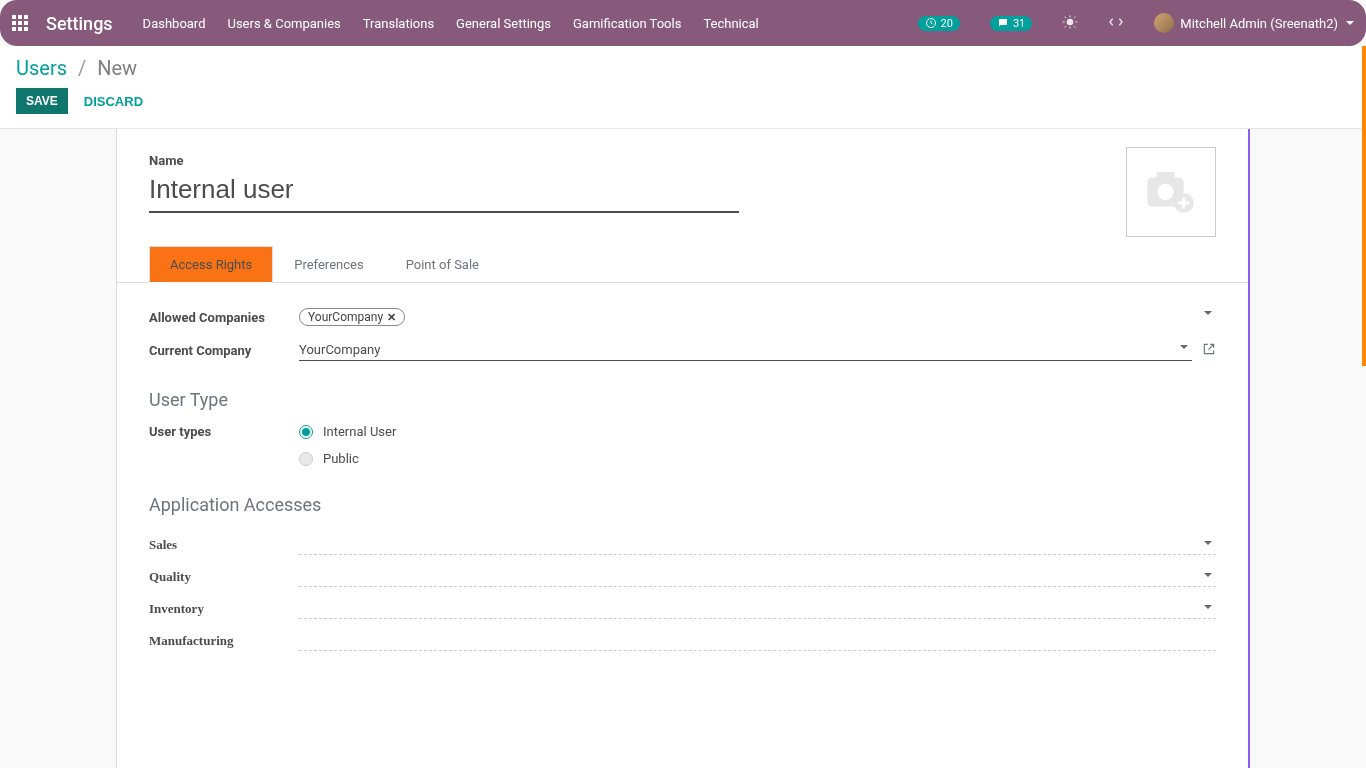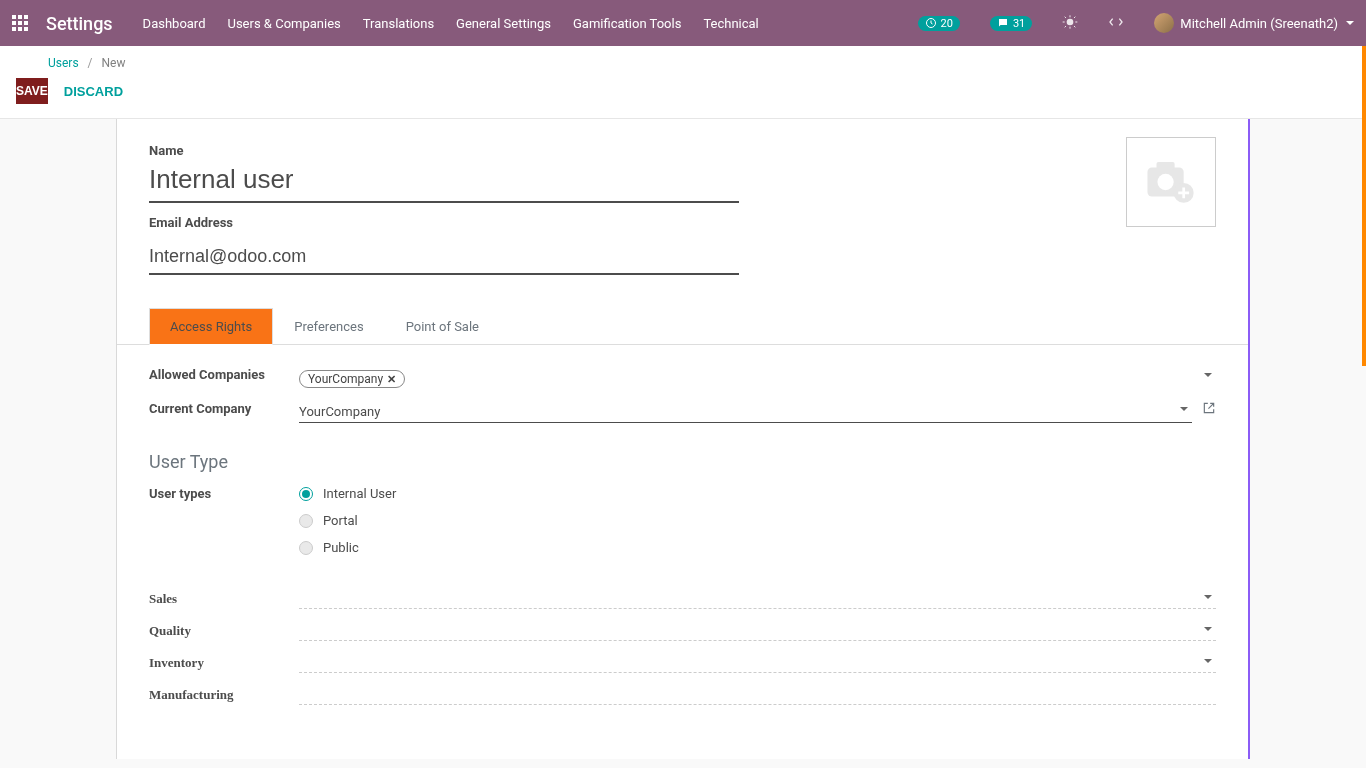--- a/index.html
+++ b/index.html
@@ -1,40 +1,40 @@
 <!DOCTYPE html>
 <html><head>
   <meta charset="utf-8">
   <style>
     * { box-sizing: border-box; margin: 0; padding: 0; }
     body { font-family: -apple-system, BlinkMacSystemFont, "Segoe UI", Roboto, Arial, sans-serif; font-size: 13px; color: #4c4c4c; background: #f9f9f9; width: 1366px; height: 768px; overflow: hidden; }
     
     
-    .navbar { background: #875a7b; height: 46px; display: flex; align-items: center; padding: 0 12px; color: #fff; }
+    .navbar { background: #875a7b; height: 46px; display: flex; align-items: center; padding: 0 12px; color: #fff; border-radius: 17px; }
     .apps-icon { display: grid; grid-template-columns: repeat(3, 4px); grid-template-rows: repeat(3, 4px); gap: 2px; margin-right: 18px; cursor: pointer; }
     .apps-icon span { background: #fff; width: 4px; height: 4px; }
     .brand { font-size: 18px; font-weight: 500; margin-right: 30px; }
     .nav-menu { display: flex; gap: 22px; }
     .nav-item { color: #fff; font-size: 13px; cursor: pointer; }
     .nav-right { margin-left: auto; display: flex; align-items: center; gap: 30px; }
     .badge-wrap { display: flex; align-items: center; gap: 4px; background: #00a09d; border-radius: 10px; padding: 1px 7px; font-size: 11px; cursor: pointer; }
     .badge-wrap svg { width: 12px; height: 12px; }
     .bug-icon, .tool-icon { cursor: pointer; color: #fff; opacity: 0.85; }
     .user-menu { display: flex; align-items: center; gap: 6px; cursor: pointer; font-size: 13px; }
     .avatar-sm { width: 20px; height: 20px; border-radius: 50%; background: linear-gradient(135deg,#d4a574,#8b6f47); }
     .caret-down { width: 0; height: 0; border-left: 4px solid transparent; border-right: 4px solid transparent; border-top: 4px solid #fff; margin-left: 2px; }
     
     
     .action-bar { background: #fff; padding: 10px 16px 14px; border-bottom: 1px solid #e6e6e6; }
-    .breadcrumb { font-size: 12px; margin-bottom: 8px; margin-left: 32px; }
+    .breadcrumb { font-size: 20px; margin-bottom: 8px; }
     .breadcrumb a { color: #00a09d; text-decoration: none; cursor: pointer; }
     .breadcrumb .sep { color: #9a9a9a; margin: 0 6px; }
     .breadcrumb .current { color: #808080; }
     .action-buttons { display: flex; gap: 16px; align-items: center; }
-    .btn-save { background: #7f1d1d; color: #fff; border: none; padding: 6px 0; font-size: 12px; font-weight: 600; cursor: pointer; }
+    .btn-save { background: #0f766e; color: #fff; border: none; padding: 6px 10px; font-size: 12px; font-weight: 600; cursor: pointer; }
     .btn-discard { background: none; border: none; color: #00a09d; font-size: 13px; font-weight: 600; cursor: pointer; }
     
     
     .form-container { display: flex; justify-content: center; padding: 0; height: calc(768px - 46px - 82px); overflow-y: auto; position: relative; }
     .form-sheet { background: #fff; width: 1134px; border-left: 1px solid #d9d9d9; border-right: 2px solid #8b5cf6; padding: 24px 0 40px; position: relative; }
     .sheet-inner { padding: 0 32px; }
     
     .title-block { display: flex; gap: 20px; margin-bottom: 32px; }
     .title-left { flex: 0 0 590px; }
     .fld-label { font-size: 13px; font-weight: 700; color: #4c4c4c; margin-bottom: 2px; display: block; }
@@ -46,21 +46,21 @@
     .avatar-box svg { opacity: 0.35; }
     
     
     .tabs { display: flex; border-bottom: 1px solid #ddd; margin-bottom: 22px; padding: 0 32px; }
     .tab { padding: 10px 20px; font-size: 13px; color: #6c757d; cursor: pointer; border: 1px solid transparent; position: relative; top: 1px; }
     .tab.active { color: #4c4c4c; border: 1px solid #ddd; border-bottom: 1px solid #fff; background: #f97316; }
     
     
     .section { margin-bottom: 28px; padding: 0 32px; }
     .section-title { font-size: 18px; color: #6c757d; font-weight: 400; margin-bottom: 14px; }
-    .form-row { display: flex; align-items: flex-start; margin-bottom: 10px; }
+    .form-row { display: flex; align-items: center; margin-bottom: 10px; }
     .form-row .row-label { width: 150px; font-size: 13px; font-weight: 700; color: #4c4c4c; flex-shrink: 0; }
     .form-row .row-field { flex: 1; position: relative; }
     
     .tag-pill { display: inline-flex; align-items: center; background: #fff; border: 1px solid #888; border-radius: 10px; padding: 1px 8px; font-size: 12px; color: #444; gap: 4px; }
     .tag-pill .x { cursor: pointer; font-weight: bold; font-size: 11px; }
     .dropdown-line { border-bottom: 1px solid #ccc; padding: 3px 0; display: flex; align-items: center; }
     .dropdown-caret { position: absolute; right: 4px; top: 6px; width: 0; height: 0; border-left: 4px solid transparent; border-right: 4px solid transparent; border-top: 4px solid #666; }
     .ext-link { margin-left: 10px; color: #6c757d; cursor: pointer; }
     .select-text { font-size: 13px; color: #4c4c4c; flex: 1; cursor: pointer; }
     .m2o-line { border-bottom: 1px solid #4c4c4c; }
@@ -148,24 +148,20 @@
 </div>
 
 <div class="form-container">
   <div class="form-sheet">
 
     <div class="sheet-inner">
     <div class="title-block">
       <div class="title-left">
         <label class="fld-label">Name</label>
         <input class="title-input" value="Internal user" style="">
-        <div class="email-wrap">
-          <label class="fld-label">Email Address</label>
-          <input class="email-input" value="Internal@odoo.com" style="">
-        </div>
       </div>
     </div>
     </div>
 
     <div class="avatar-box">
       <svg width="58" height="48" viewBox="0 0 64 52">
         <rect x="6" y="10" width="40" height="32" rx="5" fill="#bbb"></rect>
         <rect x="16" y="4" width="20" height="8" rx="2" fill="#bbb"></rect>
         <circle cx="26" cy="26" r="9" fill="#fff"></circle>
         <circle cx="46" cy="38" r="11" fill="#bbb"></circle>
@@ -209,32 +205,29 @@
       <div class="form-row" style="align-items: flex-start;">
         <div class="row-label">User types</div>
         <div class="row-field">
           <div class="radio-group">
             <div class="radio-item">
               <span class="radio-circle checked"></span>
               <span class="radio-label">Internal User</span>
             </div>
             <div class="radio-item">
               <span class="radio-circle"></span>
-              <span class="radio-label">Portal</span>
-            </div>
-            <div class="radio-item">
-              <span class="radio-circle"></span>
               <span class="radio-label">Public</span>
             </div>
           </div>
         </div>
       </div>
     </div>
 
     <div class="section">
+      <div class="section-title">Application Accesses</div>
       <div class="app-row">
         <div class="row-label">Sales</div>
         <div class="app-select">
             <span class="dropdown-caret"></span>
           </div>
       </div>
       <div class="app-row">
         <div class="row-label">Quality</div>
         <div class="app-select">
             <span class="dropdown-caret"></span>

